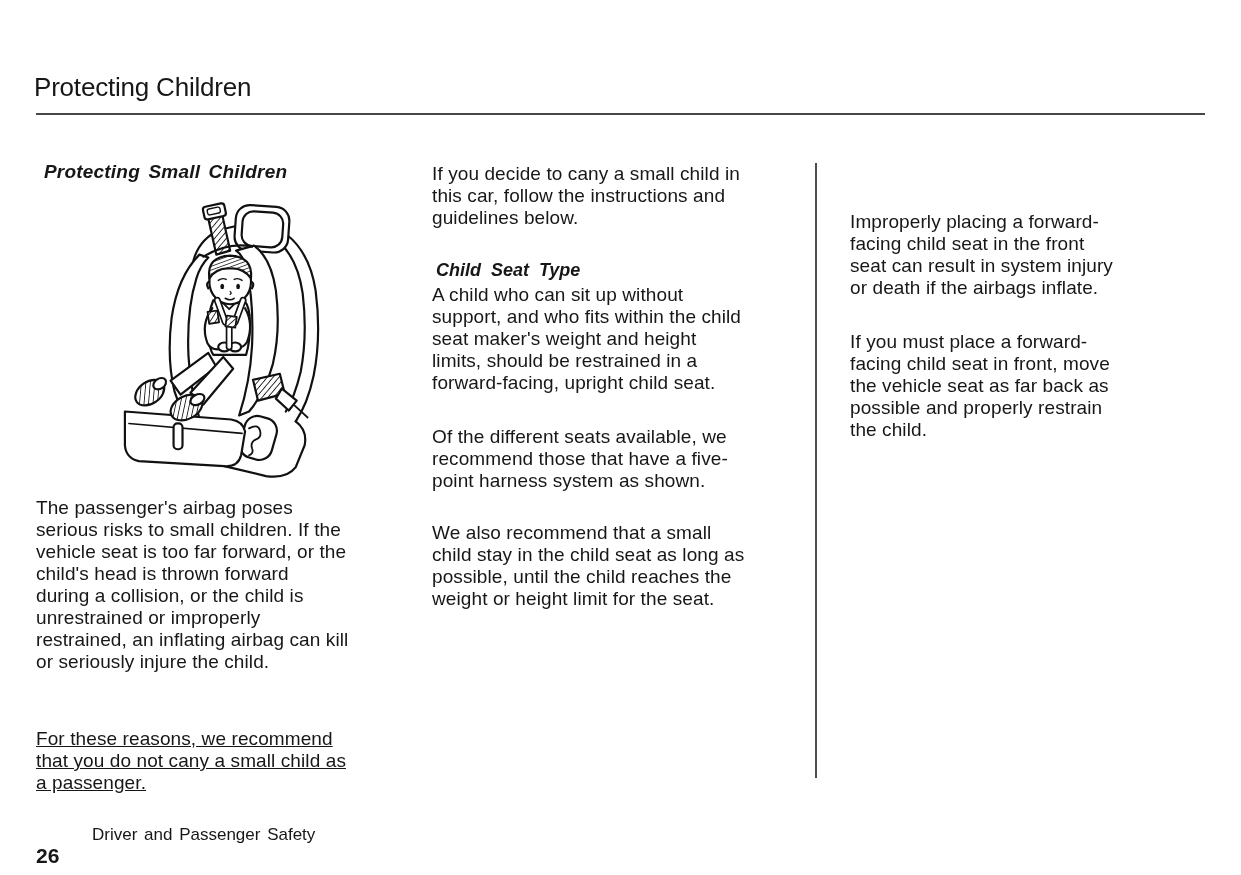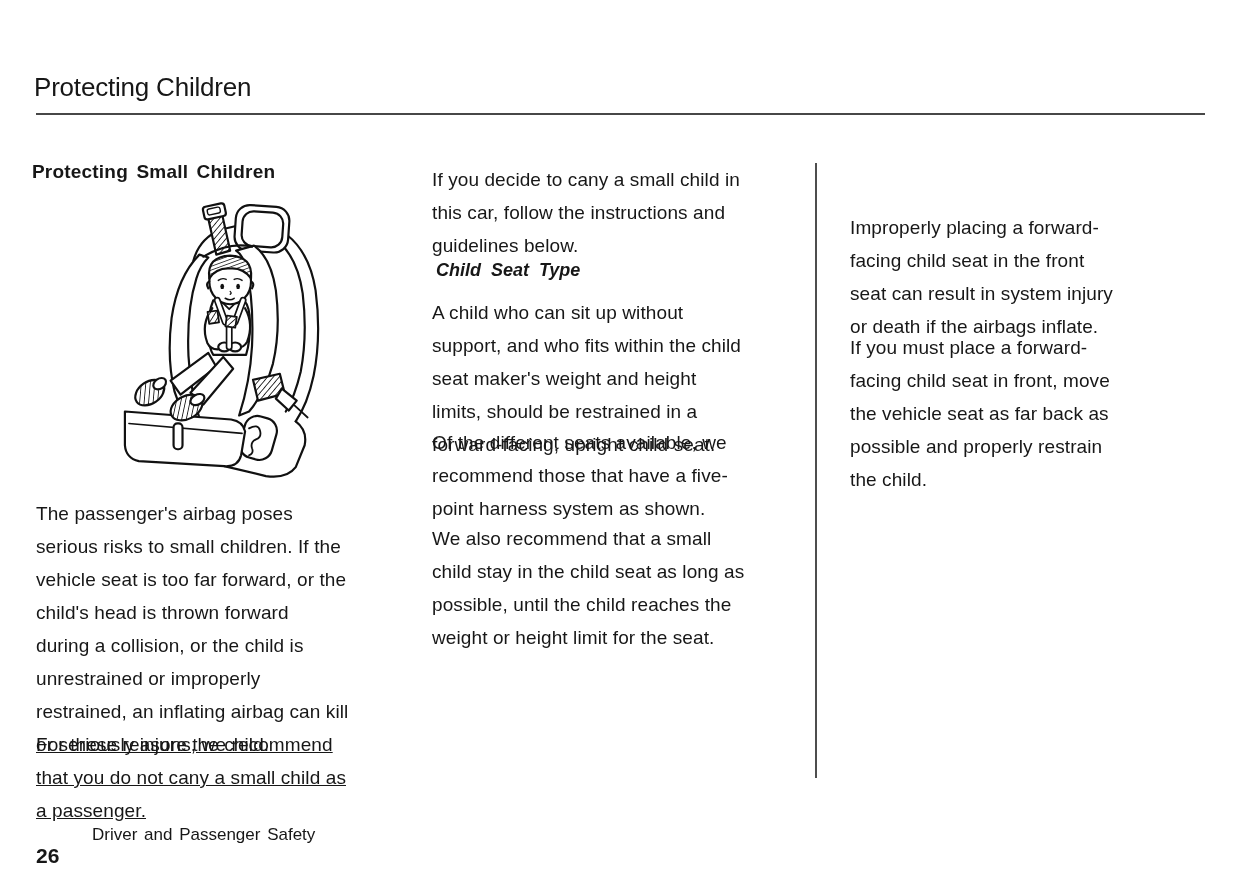--- a/index.html
+++ b/index.html
@@ -12,21 +12,21 @@
   .page-title{
     left:34px;top:72px;font-size:26px;font-weight:normal;letter-spacing:-0.2px;
   }
   .title-rule{
     left:36px;top:113px;width:1169px;height:2px;background:#474747;
   }
   .col-heading{
     font-size:19px;font-weight:bold;word-spacing:3px;letter-spacing:0.2px;
   }
   .body-text{
-    font-size:19px;line-height:33px;white-space:pre;letter-spacing:0.1px;
+    font-size:19px;line-height:22px;white-space:pre;letter-spacing:0.1px;
   }
   .sub-heading{
     font-size:18px;font-weight:bold;font-style:italic;word-spacing:5px;
   }
   .v-divider{
     left:815px;top:163px;width:2px;height:615px;background:#4e4e4e;
   }
   .footer-number{
     left:36px;top:816px;font-size:21px;font-weight:bold;margin-top:28px;
   }
@@ -34,21 +34,21 @@
     left:92px;top:825px;font-size:17px;font-weight:normal;word-spacing:2px;
   }
   .illustration{left:97px;top:197px;}
 </style>
 </head>
 <body>
 
 <div class="abs page-title">Protecting Children</div>
 <div class="abs title-rule"></div>
 
-<div class="abs col-heading" style="left:32px;top:161px;">Protecting Small Children</div>
+<div class="abs col-heading" style="left:44px;top:161px;font-style:italic;">Protecting Small Children</div>
 
 <svg class="abs illustration" width="318" height="290" viewBox="0 0 320 292">
   <defs>
     <pattern id="hatch" width="4.5" height="4.5" patternUnits="userSpaceOnUse" patternTransform="rotate(40)">
       <rect width="4.5" height="4.5" fill="#ffffff"></rect>
       <line x1="0" y1="0" x2="0" y2="4.5" stroke="#111111" stroke-width="1.7"></line>
     </pattern>
     <pattern id="hatchHair" width="3.6" height="3.6" patternUnits="userSpaceOnUse" patternTransform="rotate(70)">
       <rect width="3.6" height="3.6" fill="#ffffff"></rect>
       <line x1="0" y1="0" x2="0" y2="3.6" stroke="#111111" stroke-width="1.5"></line>
@@ -133,21 +133,21 @@
 restrained, an inflating airbag can kill
 or seriously injure the child.</div>
 <div class="abs body-text" style="left:36px;top:728px;width:392px;text-decoration:underline;">For these reasons, we recommend
 that you do not cany a small child as
 a passenger.</div>
 
 <div class="abs body-text" style="left:432px;top:163px;width:380px;">If you decide to cany a small child in
 this car, follow the instructions and
 guidelines below.</div>
 <div class="abs sub-heading" style="left:436px;top:260px;">Child Seat Type</div>
-<div class="abs body-text" style="left:432px;top:284px;width:380px;margin-top:12px;">A child who can sit up without
+<div class="abs body-text" style="left:432px;top:284px;width:380px;">A child who can sit up without
 support, and who fits within the child
 seat maker's weight and height
 limits, should be restrained in a
 forward-facing, upright child seat.</div>
 <div class="abs body-text" style="left:432px;top:426px;width:380px;">Of the different seats available, we
 recommend those that have a five-
 point harness system as shown.</div>
 <div class="abs body-text" style="left:432px;top:522px;width:380px;">We also recommend that a small
 child stay in the child seat as long as
 possible, until the child reaches the

